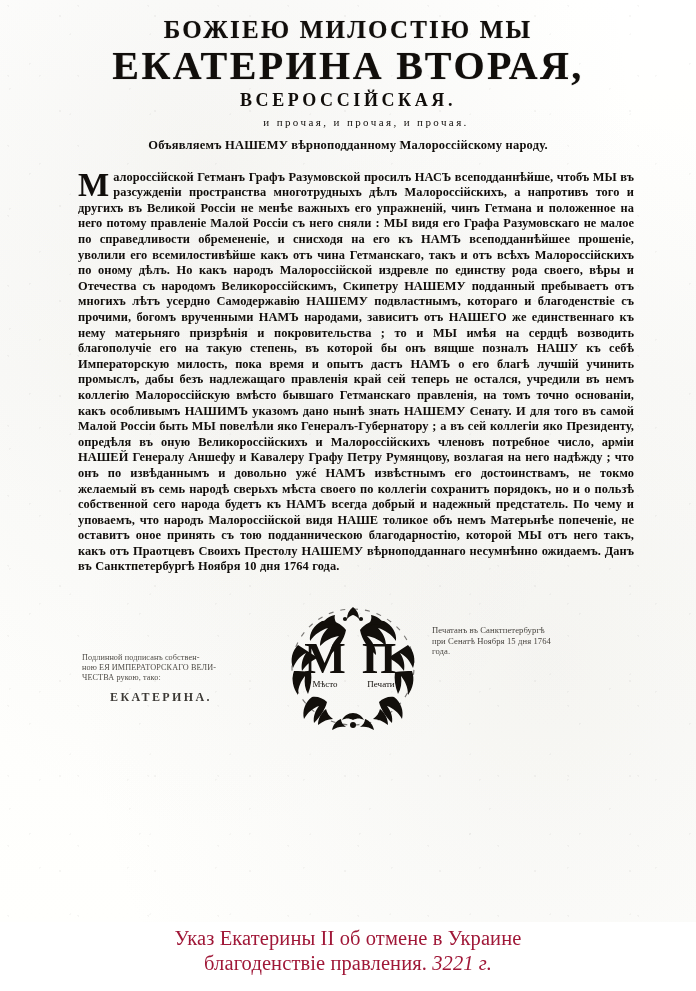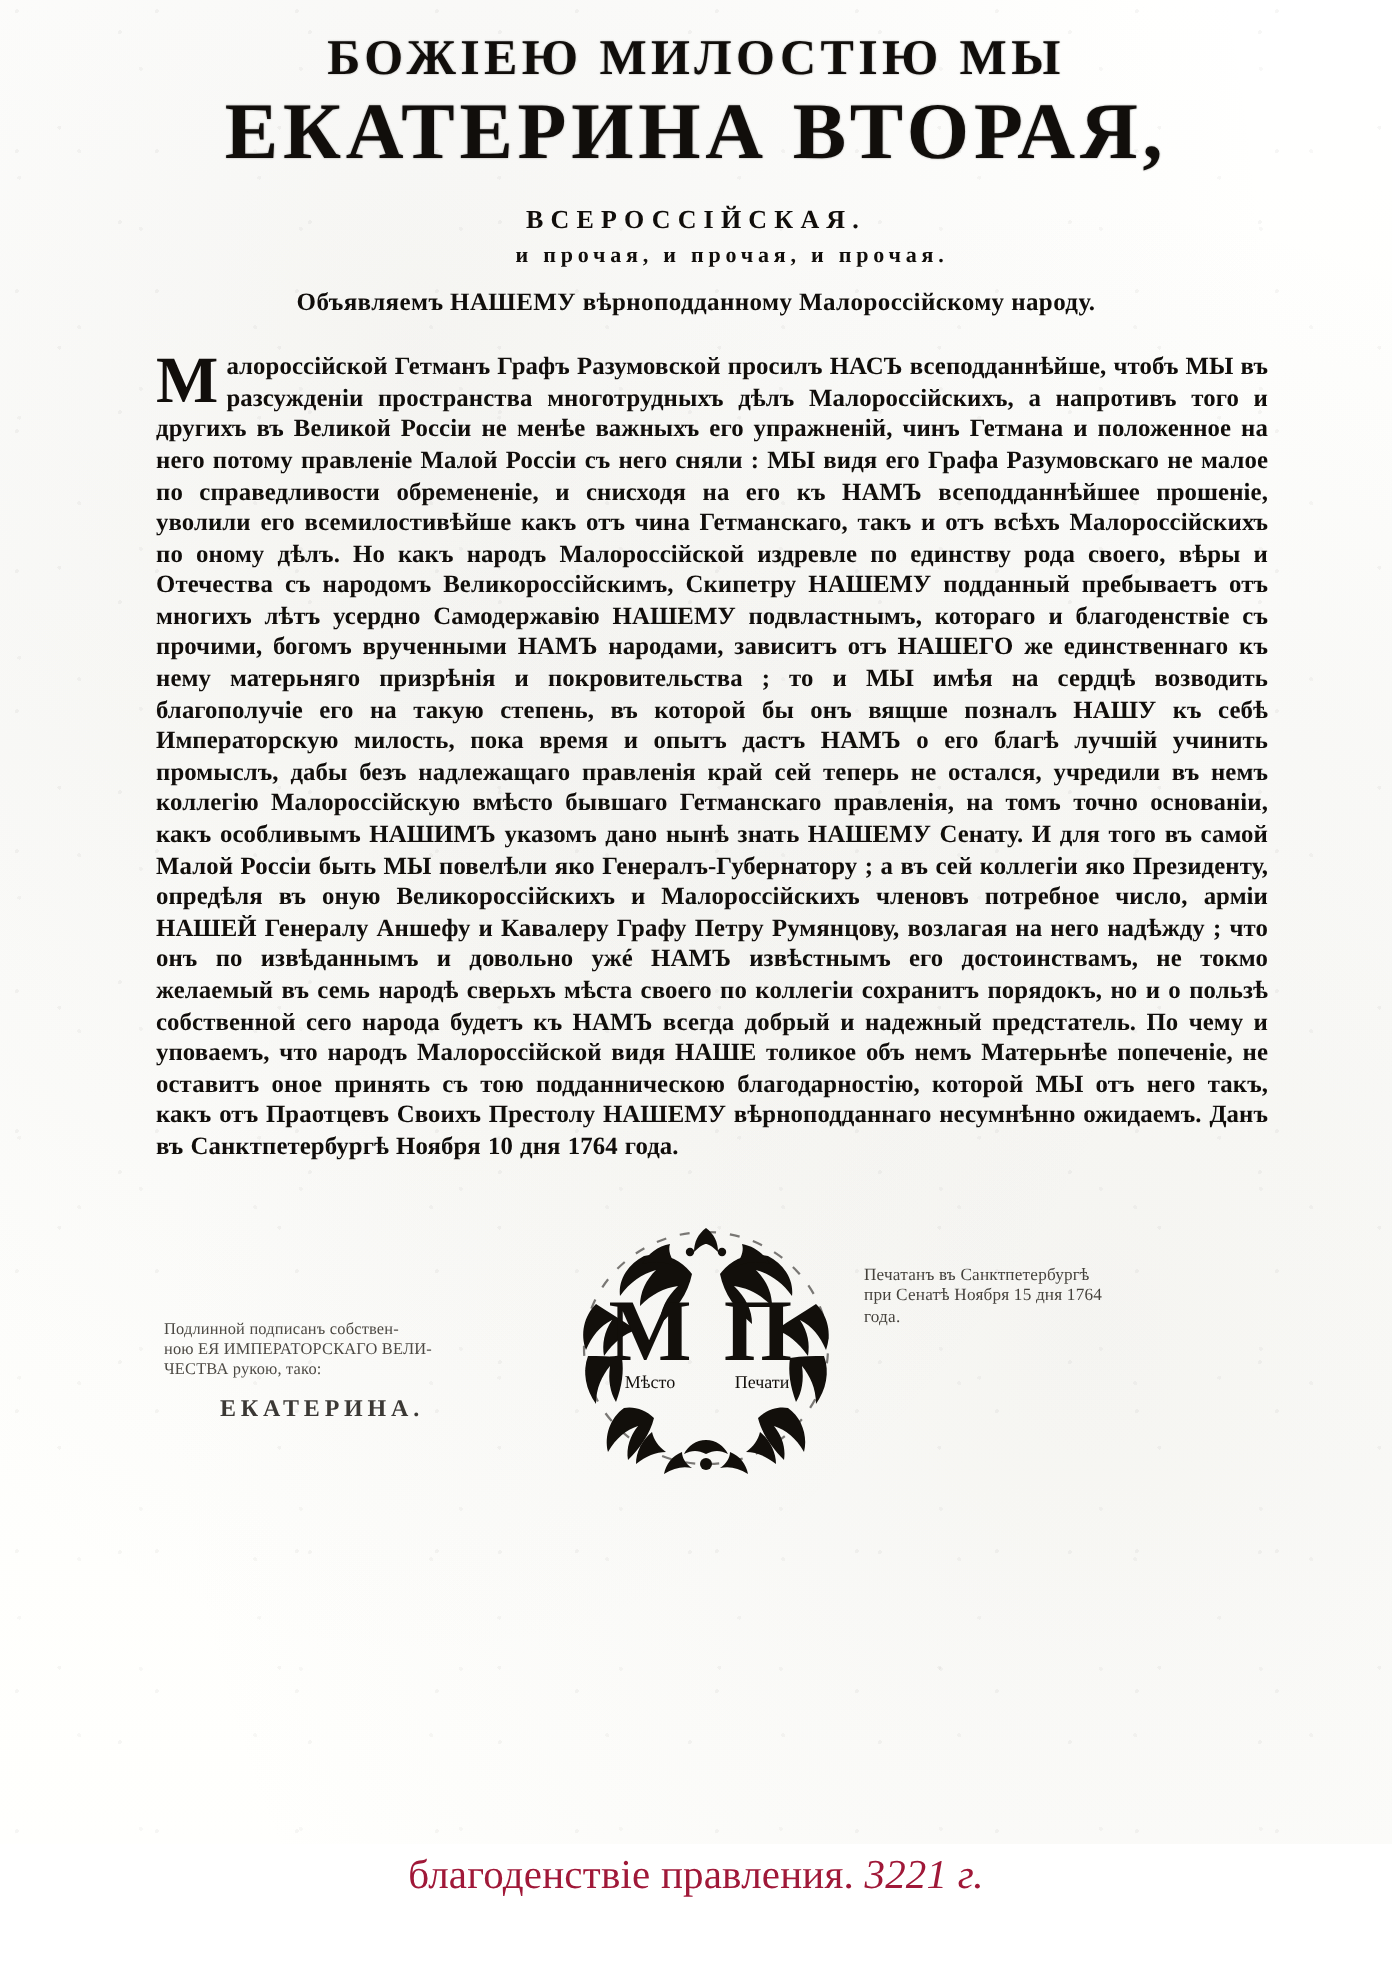--- a/index.html
+++ b/index.html
@@ -78,30 +78,30 @@
   }
   .h-line3 {
     font-size: 20px;
     letter-spacing: 2px;
     font-weight: 700;
     line-height: 1.1;
     margin: 0 0 4px 0;
   }
   .h-line3 .gap { display: inline-block; width: 16px; }
   .h-line4 {
-    font-size: 13px;
+    font-size: 18px;
     letter-spacing: 3.6px;
     font-weight: 700;
     line-height: 1.1;
-    margin: 16px 0 5px 0;
+    margin: 4px 0 5px 0;
   }
   .h-line5 {
     font-size: 11px;
     letter-spacing: 2.4px;
-    font-weight: 700;
+    font-weight: 400;
     line-height: 1.1;
     margin: 0 0 11px 0;
     padding-left: 36px;
   }
   .h-line6 {
     font-size: 12.5px;
     letter-spacing: .2px;
     line-height: 1.1;
     margin: 0;
     font-weight: 600;
@@ -275,19 +275,20 @@
       <div class="attest-right">
         <div>Печатанъ въ Санктпетербургѣ</div>
         <div>при Сенатѣ Ноября 15 дня 1764</div>
         <div>года.</div>
       </div>
 
     </div>
   </div>
 
   <div class="caption">
+    <div>Указ Екатерины II об отмене в Украине</div>
     <div>
       <span>благоденствіе правления.</span>
       <span class="year">3221 г.</span>
     </div>
   </div>
 
 </div>
 
 </body></html>

